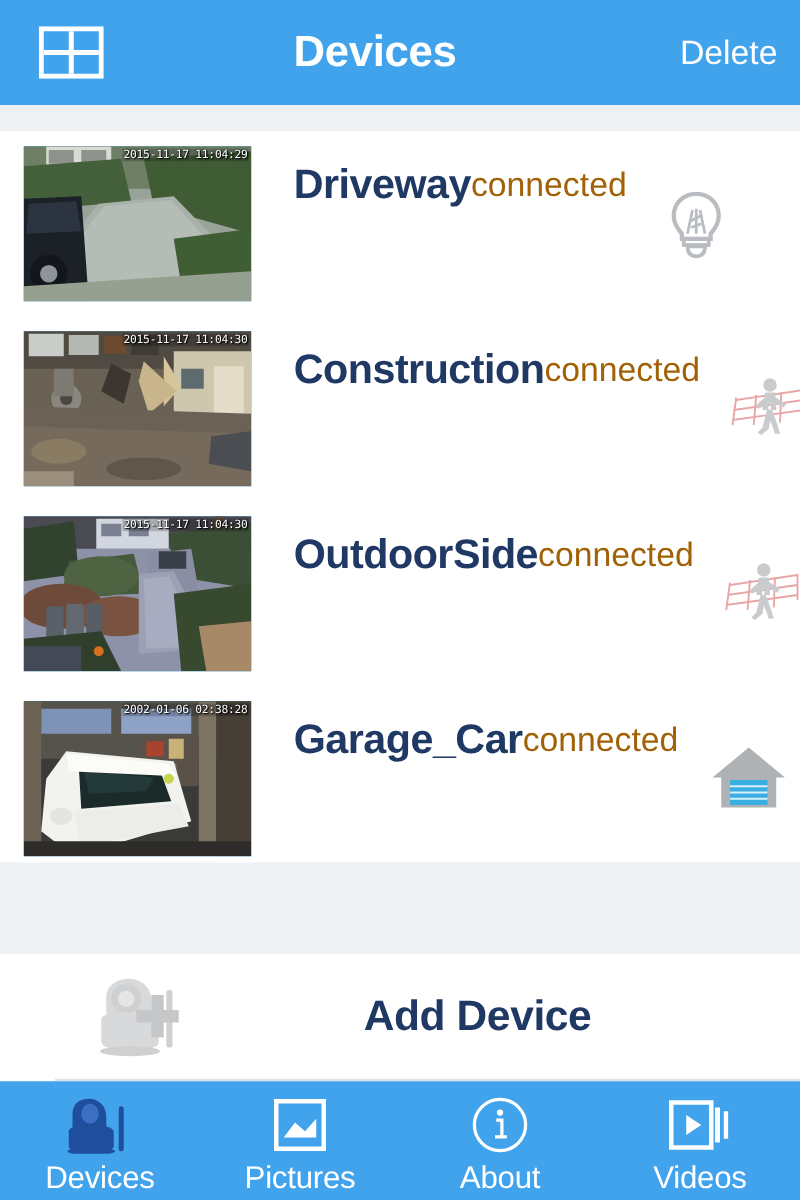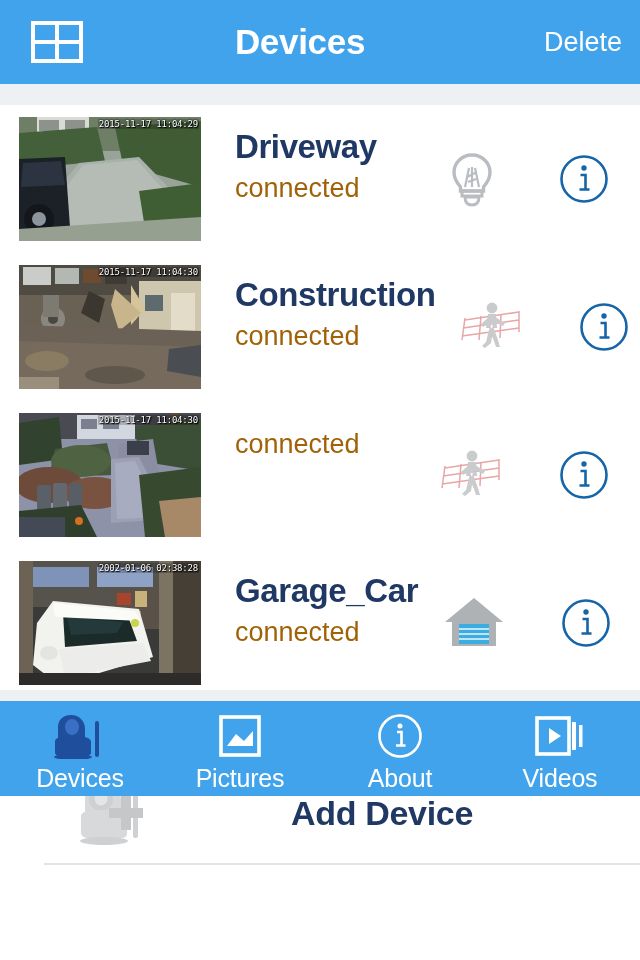--- a/index.html
+++ b/index.html
@@ -3,21 +3,21 @@
 <meta charset="utf-8">
 <title>Devices</title>
 <style>
   * { box-sizing: border-box; margin: 0; padding: 0; }
   html, body {
     width: 640px; height: 960px;
     font-family: "Liberation Sans", sans-serif;
     background: #ffffff;
     overflow: hidden;
   }
-  #app { position: relative; width: 640px; height: 796px; background: #ffffff; }
+  #app { position: relative; width: 640px; height: 960px; background: #ffffff; }
 
   
   .navbar {
     position: absolute; top: 0; left: 0;
     width: 640px; height: 84px;
     background: #41a3ec;
     display: flex; align-items: center;
   }
   .nav-grid-btn {
     width: 110px; height: 84px;
@@ -63,21 +63,21 @@
     font-size: 9px; color: #fdfdfd;
     text-shadow: 0 0 2px #000, 1px 1px 1px #000;
     background: rgba(0,0,0,0.18);
     padding: 0 1px; white-space: nowrap;
     letter-spacing: -0.2px;
   }
   .thumb-art { position: absolute; inset: 0; }
 
   .row-info {
     flex: 1; padding: 22px 0 0 34px;
-    display: flex; flex-direction: column;
+    display: flex; flex-direction: row;
   }
   .device-name {
     color: #1f3864; font-size: 33px; font-weight: bold;
     line-height: 40px; letter-spacing: -0.4px;
   }
   .device-status {
     color: #a16207; font-size: 27px; line-height: 40px;
     margin-top: 1px;
   }
   .row-feature {
@@ -283,20 +283,21 @@
           <rect x="50" y="70" width="13" height="27" fill="#585e66" rx="2"></rect>
           <path d="M120 62 L182 54 L182 124 L126 124 Z" fill="#37492f"></path>
           <path d="M0 98 L62 92 L78 124 L0 124 Z" fill="#2f3f2c"></path>
           <rect x="0" y="104" width="46" height="20" fill="#444a55"></rect>
           <path d="M140 88 L182 84 L182 124 L146 124 Z" fill="#a78968"></path>
           <circle cx="60" cy="108" r="4" fill="#d4701f"></circle>
         </svg>
         <div class="thumb-ts">2015-11-17 11:04:30</div>
       </div>
       <div class="row-info">
+        <div class="device-name">OutdoorSide</div>
         <div class="device-status">connected</div>
       </div>
       <div class="row-feature">
         <svg width="70" height="58" viewBox="0 0 70 58">
           <g stroke="#e8a6a6" stroke-width="1.5" fill="none">
             <path d="M8 22 L62 14"></path>
             <path d="M6 30 L62 22"></path>
             <path d="M5 38 L62 30"></path>
             <path d="M8 20 L5 42"></path>
             <path d="M24 18 L22 42"></path>

